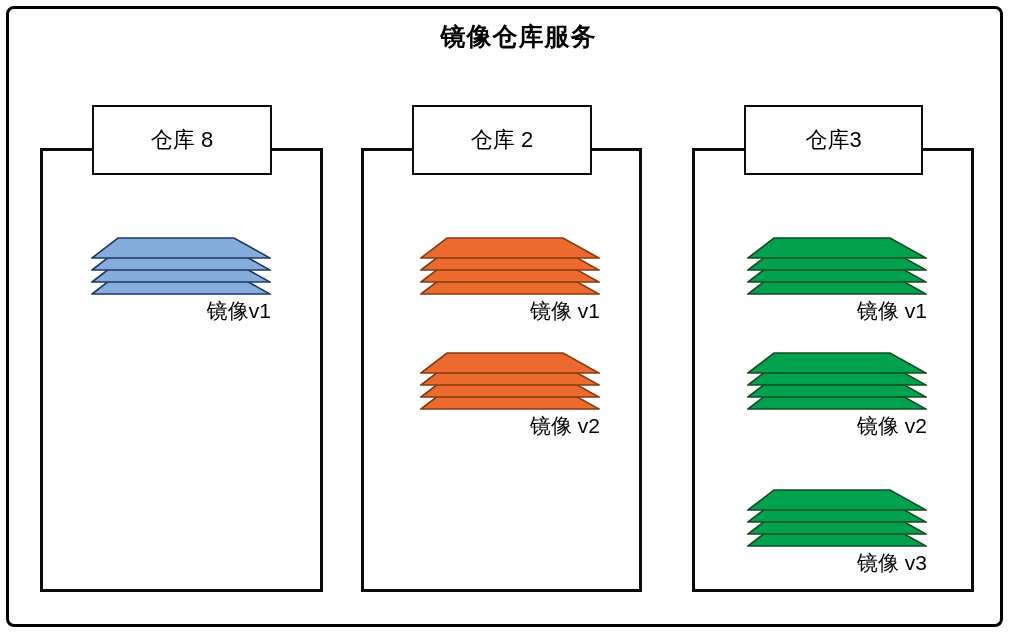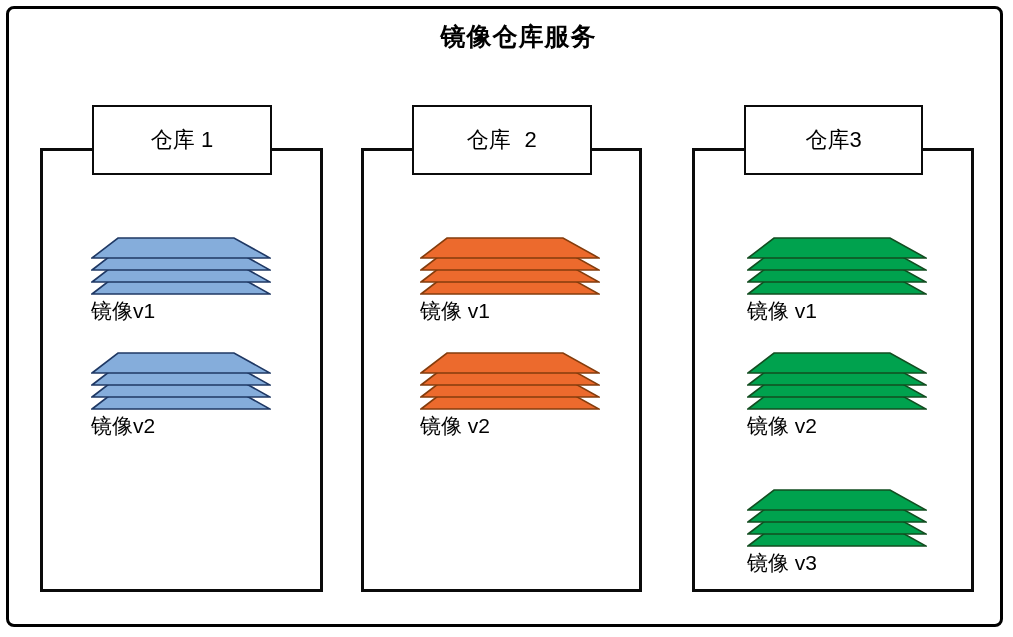--- a/index.html
+++ b/index.html
@@ -22,69 +22,60 @@
   .repo-0 { left:40px;  width:283px; }
   .repo-1 { left:361px; width:281px; }
   .repo-2 { left:692px; width:282px; }
   .repo-label-box {
     position:absolute; top:105px; width:180px; height:70px;
     border:2px solid #0b0b0b; background:#fff; box-sizing:border-box;
     display:flex; align-items:center; justify-content:center;
     font-size:22px;
   }
   .label-0 { left:92px; }
-  .label-1 { left:412px;font-family:Liberation Mono, monospace; }
+  .label-1 { left:412px; }
   .label-2 { left:744px; width:179px;text-align:right; }
-  .image-group { position:absolute; width:180px; text-align:left; }
+  .image-group { position:absolute; width:180px; text-align:right; }
   .image-group svg { display:block; }
   .img-label { margin-top:2px; font-size:21px; line-height:28px; }
   .c0 polygon { fill:var(--fill0); stroke:var(--stroke0); }
   .c1 polygon { fill:var(--fill1); stroke:var(--stroke1); }
   .c2 polygon { fill:var(--fill2); stroke:var(--stroke2); }
   polygon { stroke-width:1.6; }
 </style>
 </head>
 <body>
 
 <div class="canvas">
   <div class="outer-box"></div>
 
   <div class="diagram-title">镜像仓库服务</div>
 
   <div class="repo repo-0"></div>
   <div class="repo repo-1"></div>
   <div class="repo repo-2"></div>
 
   <div class="repo-label-box label-0">
-    <span>仓库 1</span>
+    <span>仓库 8</span>
   </div>
   <div class="repo-label-box label-1">
     <span>仓库 2</span>
   </div>
   <div class="repo-label-box label-2">
     <span>仓库3</span>
   </div>
 
   <div class="image-group c0" style="left:91px; top:237px;">
     <svg width="180" height="58" viewBox="0 0 180 58">
       <polygon points="1,57 27,37 143,37 179,57"></polygon>
       <polygon points="1,45 27,25 143,25 179,45"></polygon>
       <polygon points="1,33 27,13 143,13 179,33"></polygon>
       <polygon points="1,21 27,1 143,1 179,21"></polygon>
     </svg>
     <div class="img-label">镜像v1</div>
-  </div>
-  <div class="image-group c0" style="left:91px; top:352px;">
-    <svg width="180" height="58" viewBox="0 0 180 58">
-      <polygon points="1,57 27,37 143,37 179,57"></polygon>
-      <polygon points="1,45 27,25 143,25 179,45"></polygon>
-      <polygon points="1,33 27,13 143,13 179,33"></polygon>
-      <polygon points="1,21 27,1 143,1 179,21"></polygon>
-    </svg>
-    <div class="img-label">镜像v2</div>
   </div>
 
   <div class="image-group c1" style="left:420px; top:237px;">
     <svg width="180" height="58" viewBox="0 0 180 58">
       <polygon points="1,57 27,37 143,37 179,57"></polygon>
       <polygon points="1,45 27,25 143,25 179,45"></polygon>
       <polygon points="1,33 27,13 143,13 179,33"></polygon>
       <polygon points="1,21 27,1 143,1 179,21"></polygon>
     </svg>
     <div class="img-label">镜像 v1</div>

